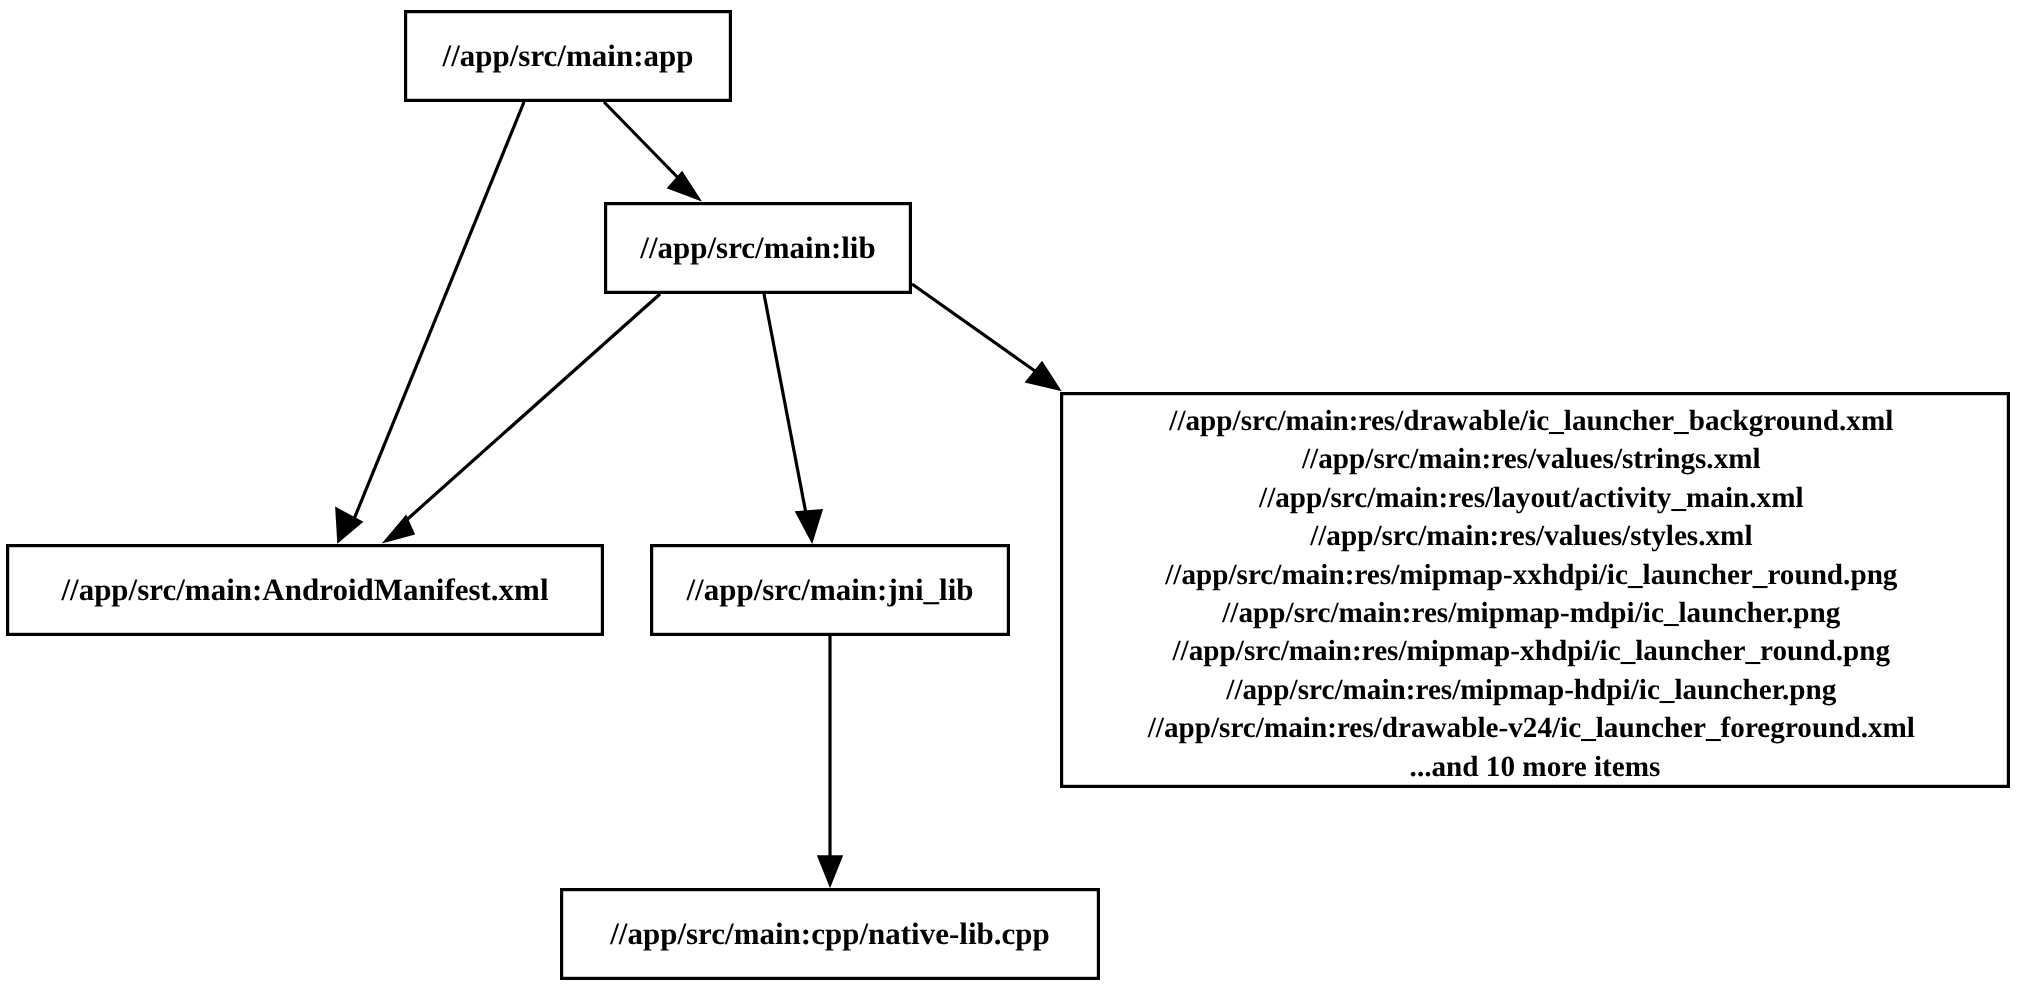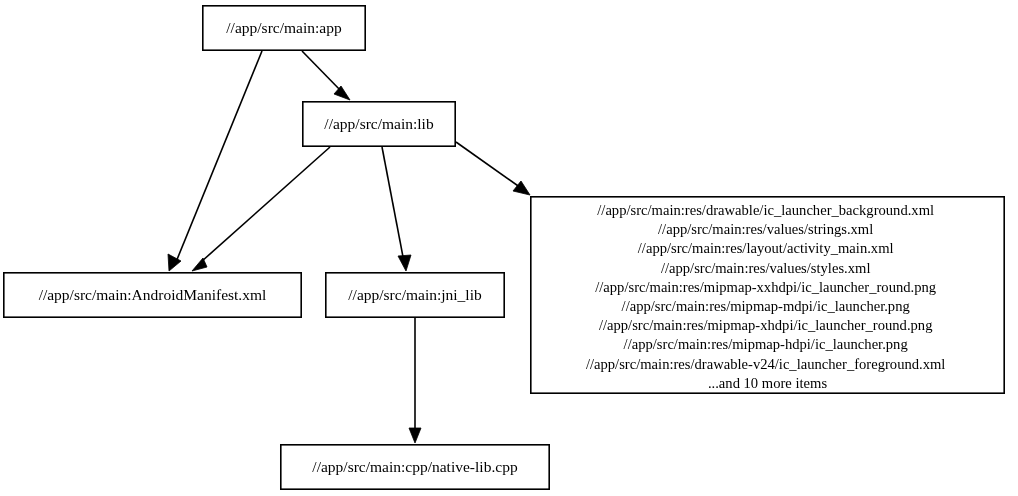--- a/index.html
+++ b/index.html
@@ -7,20 +7,21 @@
     padding: 0;
     background: #ffffff;
   }
   #graph-canvas {
     position: relative;
     width: 1018px;
     height: 496px;
     background: #ffffff;
     overflow: hidden;
     font-family: "Liberation Serif", "DejaVu Serif", serif;
+    font-weight: bold;
   }
   svg.graph-svg {
     position: absolute;
     left: 0;
     top: 0;
     width: 1018px;
     height: 496px;
   }
   .node-box {
     fill: #ffffff;

